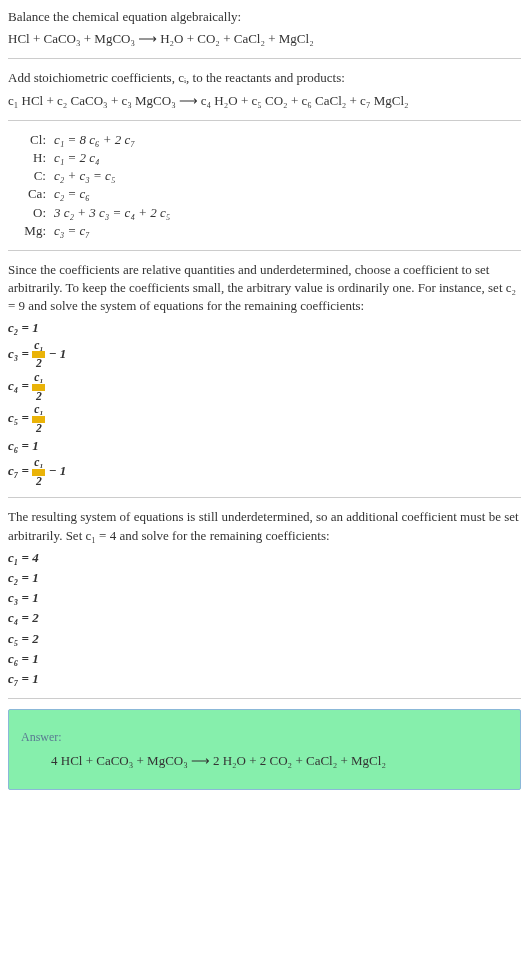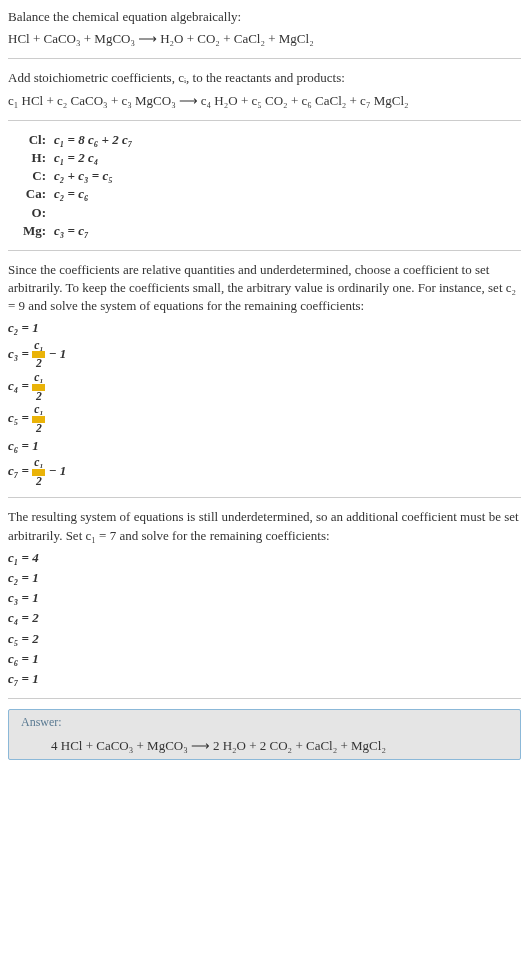--- a/index.html
+++ b/index.html
@@ -25,21 +25,20 @@
     }
     .equation {
       margin: 4px 0;
       font-family: Georgia, serif;
     }
     .italic {
       font-style: italic;
     }
     .atom-table {
       margin: 4px 0 4px 8px;
-      font-weight: bold;
     }
     .atom-row {
       display: flex;
       align-items: baseline;
     }
     .atom-label {
       width: 30px;
       text-align: right;
       margin-right: 8px;
     }
@@ -61,22 +60,22 @@
       display: block;
       border-bottom: 7px solid #eab308;
       padding: 0 2px;
     }
     .frac .den {
       display: block;
       padding: 0 2px;
     }
     .answer-box {
       border: 1px solid #8bb8d8;
-      background: #e5e5e5;
-      padding: 4px 12px;
+      background: #86efac;
+      padding: 19px 12px;
       margin-top: 4px;
       border-radius: 2px;
     }
     .answer-label {
       color: #5a7a92;
       font-size: 12px;
       margin-bottom: 6px;
     }
     .answer-eq {
       margin-left: 30px;
@@ -112,20 +111,21 @@
     <div class="atom-row">
       <span class="atom-label">C:</span>
       <span class="italic">c₂ + c₃ = c₅</span>
     </div>
     <div class="atom-row">
       <span class="atom-label">Ca:</span>
       <span class="italic">c₂ = c₆</span>
     </div>
     <div class="atom-row">
       <span class="atom-label">O:</span>
+      <span class="italic">3 c₂ + 3 c₃ = c₄ + 2 c₅</span>
     </div>
     <div class="atom-row">
       <span class="atom-label">Mg:</span>
       <span class="italic">c₃ = c₇</span>
     </div>
   </div>
 </div>
 
 <div class="divider"></div>
 
@@ -145,21 +145,21 @@
     <div class="coeff-row italic">c₆ = 1</div>
     <div class="coeff-row italic">
       <span>c₇ = </span><span class="frac"><span class="num">c₁</span><span class="den">2</span></span><span> − 1</span>
     </div>
   </div>
 </div>
 
 <div class="divider"></div>
 
 <div class="section">
-  <div>The resulting system of equations is still underdetermined, so an additional coefficient must be set arbitrarily. Set c₁ = 7 and solve for the remaining coefficients:</div>
+  <div>The resulting system of equations is still underdetermined, so an additional coefficient must be set arbitrarily. Set c₁ = 4 and solve for the remaining coefficients:</div>
   <div class="coeff-list">
     <div class="coeff-row italic">c₁ = 4</div>
     <div class="coeff-row italic">c₂ = 1</div>
     <div class="coeff-row italic">c₃ = 1</div>
     <div class="coeff-row italic">c₄ = 2</div>
     <div class="coeff-row italic">c₅ = 2</div>
     <div class="coeff-row italic">c₆ = 1</div>
     <div class="coeff-row italic">c₇ = 1</div>
   </div>
 </div>

